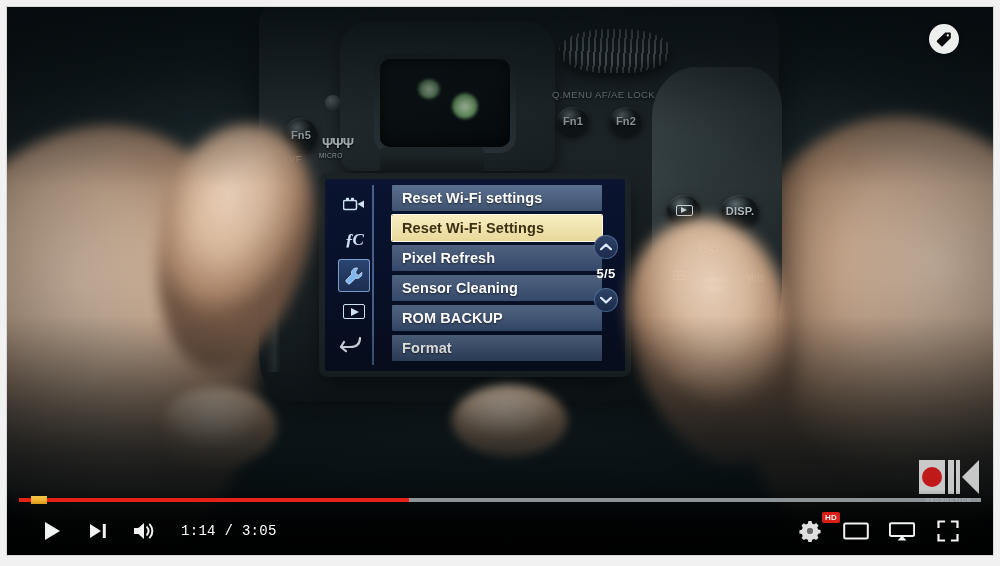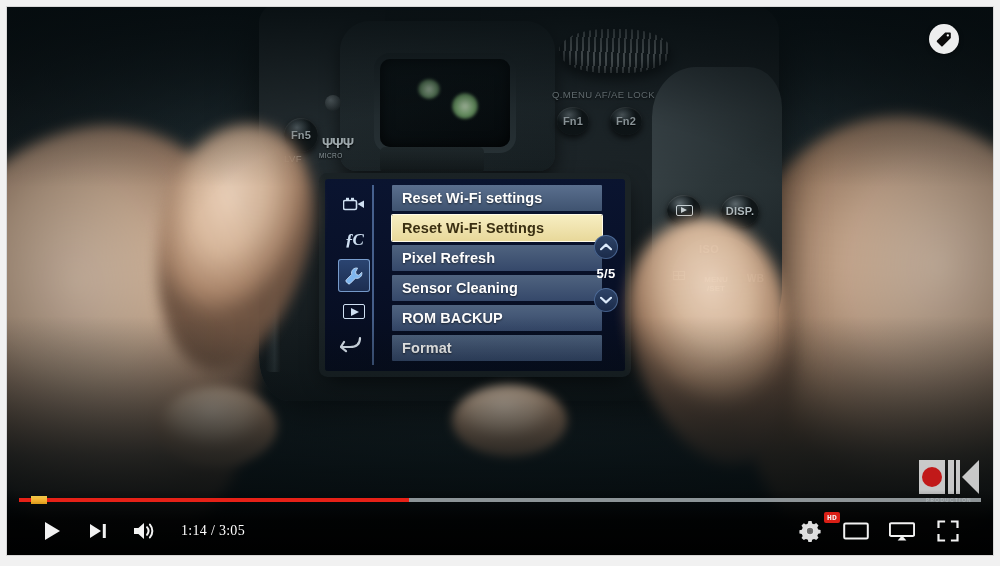--- a/index.html
+++ b/index.html
@@ -331,32 +331,31 @@
   .ctl-btn {
     width:46px; height:46px;
     display:flex; align-items:center; justify-content:center;
     cursor:pointer;
     opacity:.95;
   }
   .time-display {
     color:#ffffff; font-size:14px;
     margin-left:14px; margin-right:10px;
     letter-spacing:.3px;
-    font-family:Liberation Serif, serif;
+    font-family:Liberation Mono, monospace;
     text-shadow:0 1px 2px rgba(0,0,0,.8);
     white-space:nowrap;
   }
   .hd-badge {
     position:absolute; right:-7px; top:4px;
     background:#e62117; color:#fff;
     font-size:8px; font-weight:bold;
     padding:1px 3px; border-radius:2px;
     line-height:9px;
     letter-spacing:.2px;
-    font-family:Liberation Mono, monospace;
   }
   .gear-wrap { position:relative; width:46px; height:46px; display:flex; align-items:center; justify-content:center; }
 </style>
 </head>
 <body>
 
 <div id="player">
 
   <div class="frame-top"></div>
   <div class="frame-left"></div>

